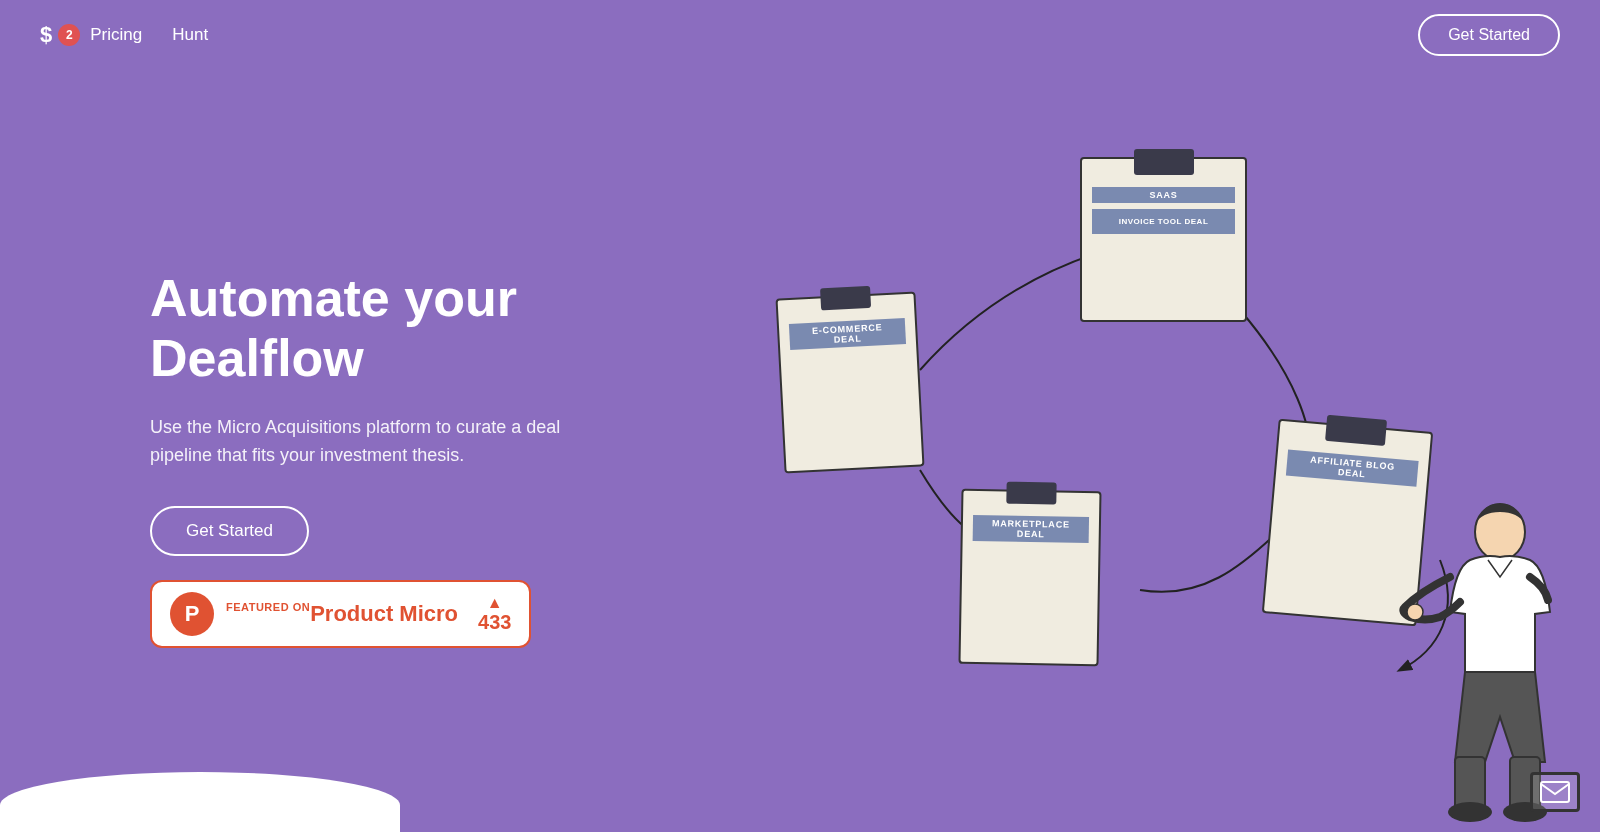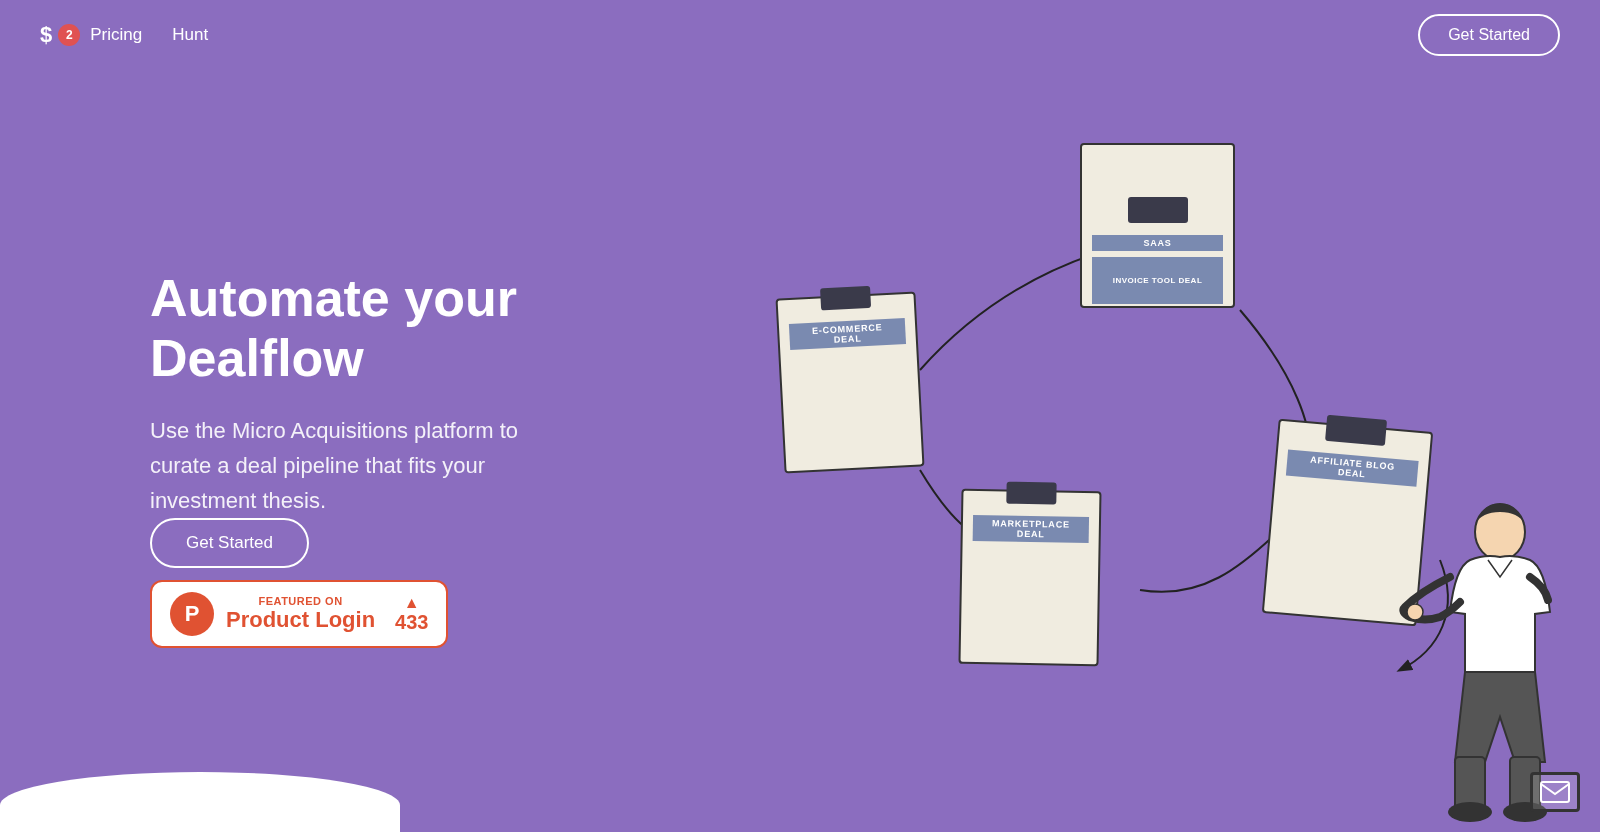--- a/index.html
+++ b/index.html
@@ -90,23 +90,24 @@
 
     .hero-title {
       font-size: 52px;
       font-weight: 700;
       color: white;
       line-height: 1.15;
       margin-bottom: 24px;
     }
 
     .hero-subtitle {
-      font-size: 22px;
+      font-size: 18px;
       color: rgba(255,255,255,0.9);
       line-height: 1.6;
+      margin-bottom: 36px;
     }
 
     .btn-get-started {
       background: transparent;
       border: 2px solid white;
       color: white;
       padding: 13px 34px;
       border-radius: 30px;
       font-size: 17px;
       cursor: pointer;
@@ -137,22 +138,21 @@
       display: flex;
       align-items: center;
       justify-content: center;
       color: white;
       font-size: 22px;
       font-weight: bold;
     }
 
     .ph-text {
       display: flex;
-      flex-direction: column;
-      align-items: center;
+      flex-direction: row;
     }
 
     .ph-featured {
       font-size: 11px;
       color: #e05232;
       font-weight: 600;
       letter-spacing: 0.5px;
       text-transform: uppercase;
     }
 
@@ -222,32 +222,31 @@
       text-transform: uppercase;
     }
 
     .deal-label-2 {
       background: #7a8ab0;
       color: white;
       font-size: 8px;
       font-weight: 700;
       letter-spacing: 0.5px;
       text-align: center;
-      padding: 19px 8px;
+      padding: 8px 8px;
       margin: 2px 10px;
       text-transform: uppercase;
     }
 
     
     .card-saas {
-      width: 155px;
+      width: 167px;
       height: 165px;
-      top: 143px;
+      top: 157px;
       left: 430px;
-      justify-content: flex-end;
     }
     .card-saas .deal-card-clip { width: 60px; height: 26px; }
 
     .card-ecommerce {
       width: 140px;
       height: 175px;
       top: 295px;
       left: 130px;
       transform: rotate(-3deg);
     }
@@ -326,21 +325,21 @@
 <div class="hero-text">
   <h1 class="hero-title">Automate your Dealflow</h1>
   <p class="hero-subtitle">Use the Micro Acquisitions platform to curate a deal pipeline that fits your investment thesis.</p>
   <button class="btn-get-started">Get Started</button>
 </div>
 
 <div class="ph-badge">
   <div class="ph-logo">P</div>
   <div class="ph-text">
     <span class="ph-featured">FEATURED ON</span>
-    <span class="ph-name">Product Login</span>
+    <span class="ph-name">Product Micro</span>
   </div>
   <div class="ph-count">
     <span class="ph-arrow">▲</span>
     <span class="ph-number">433</span>
   </div>
 </div>
 
 <div class="illustration">
 
   <svg class="arrows-svg" viewBox="0 0 950 832" xmlns="http://www.w3.org/2000/svg">

